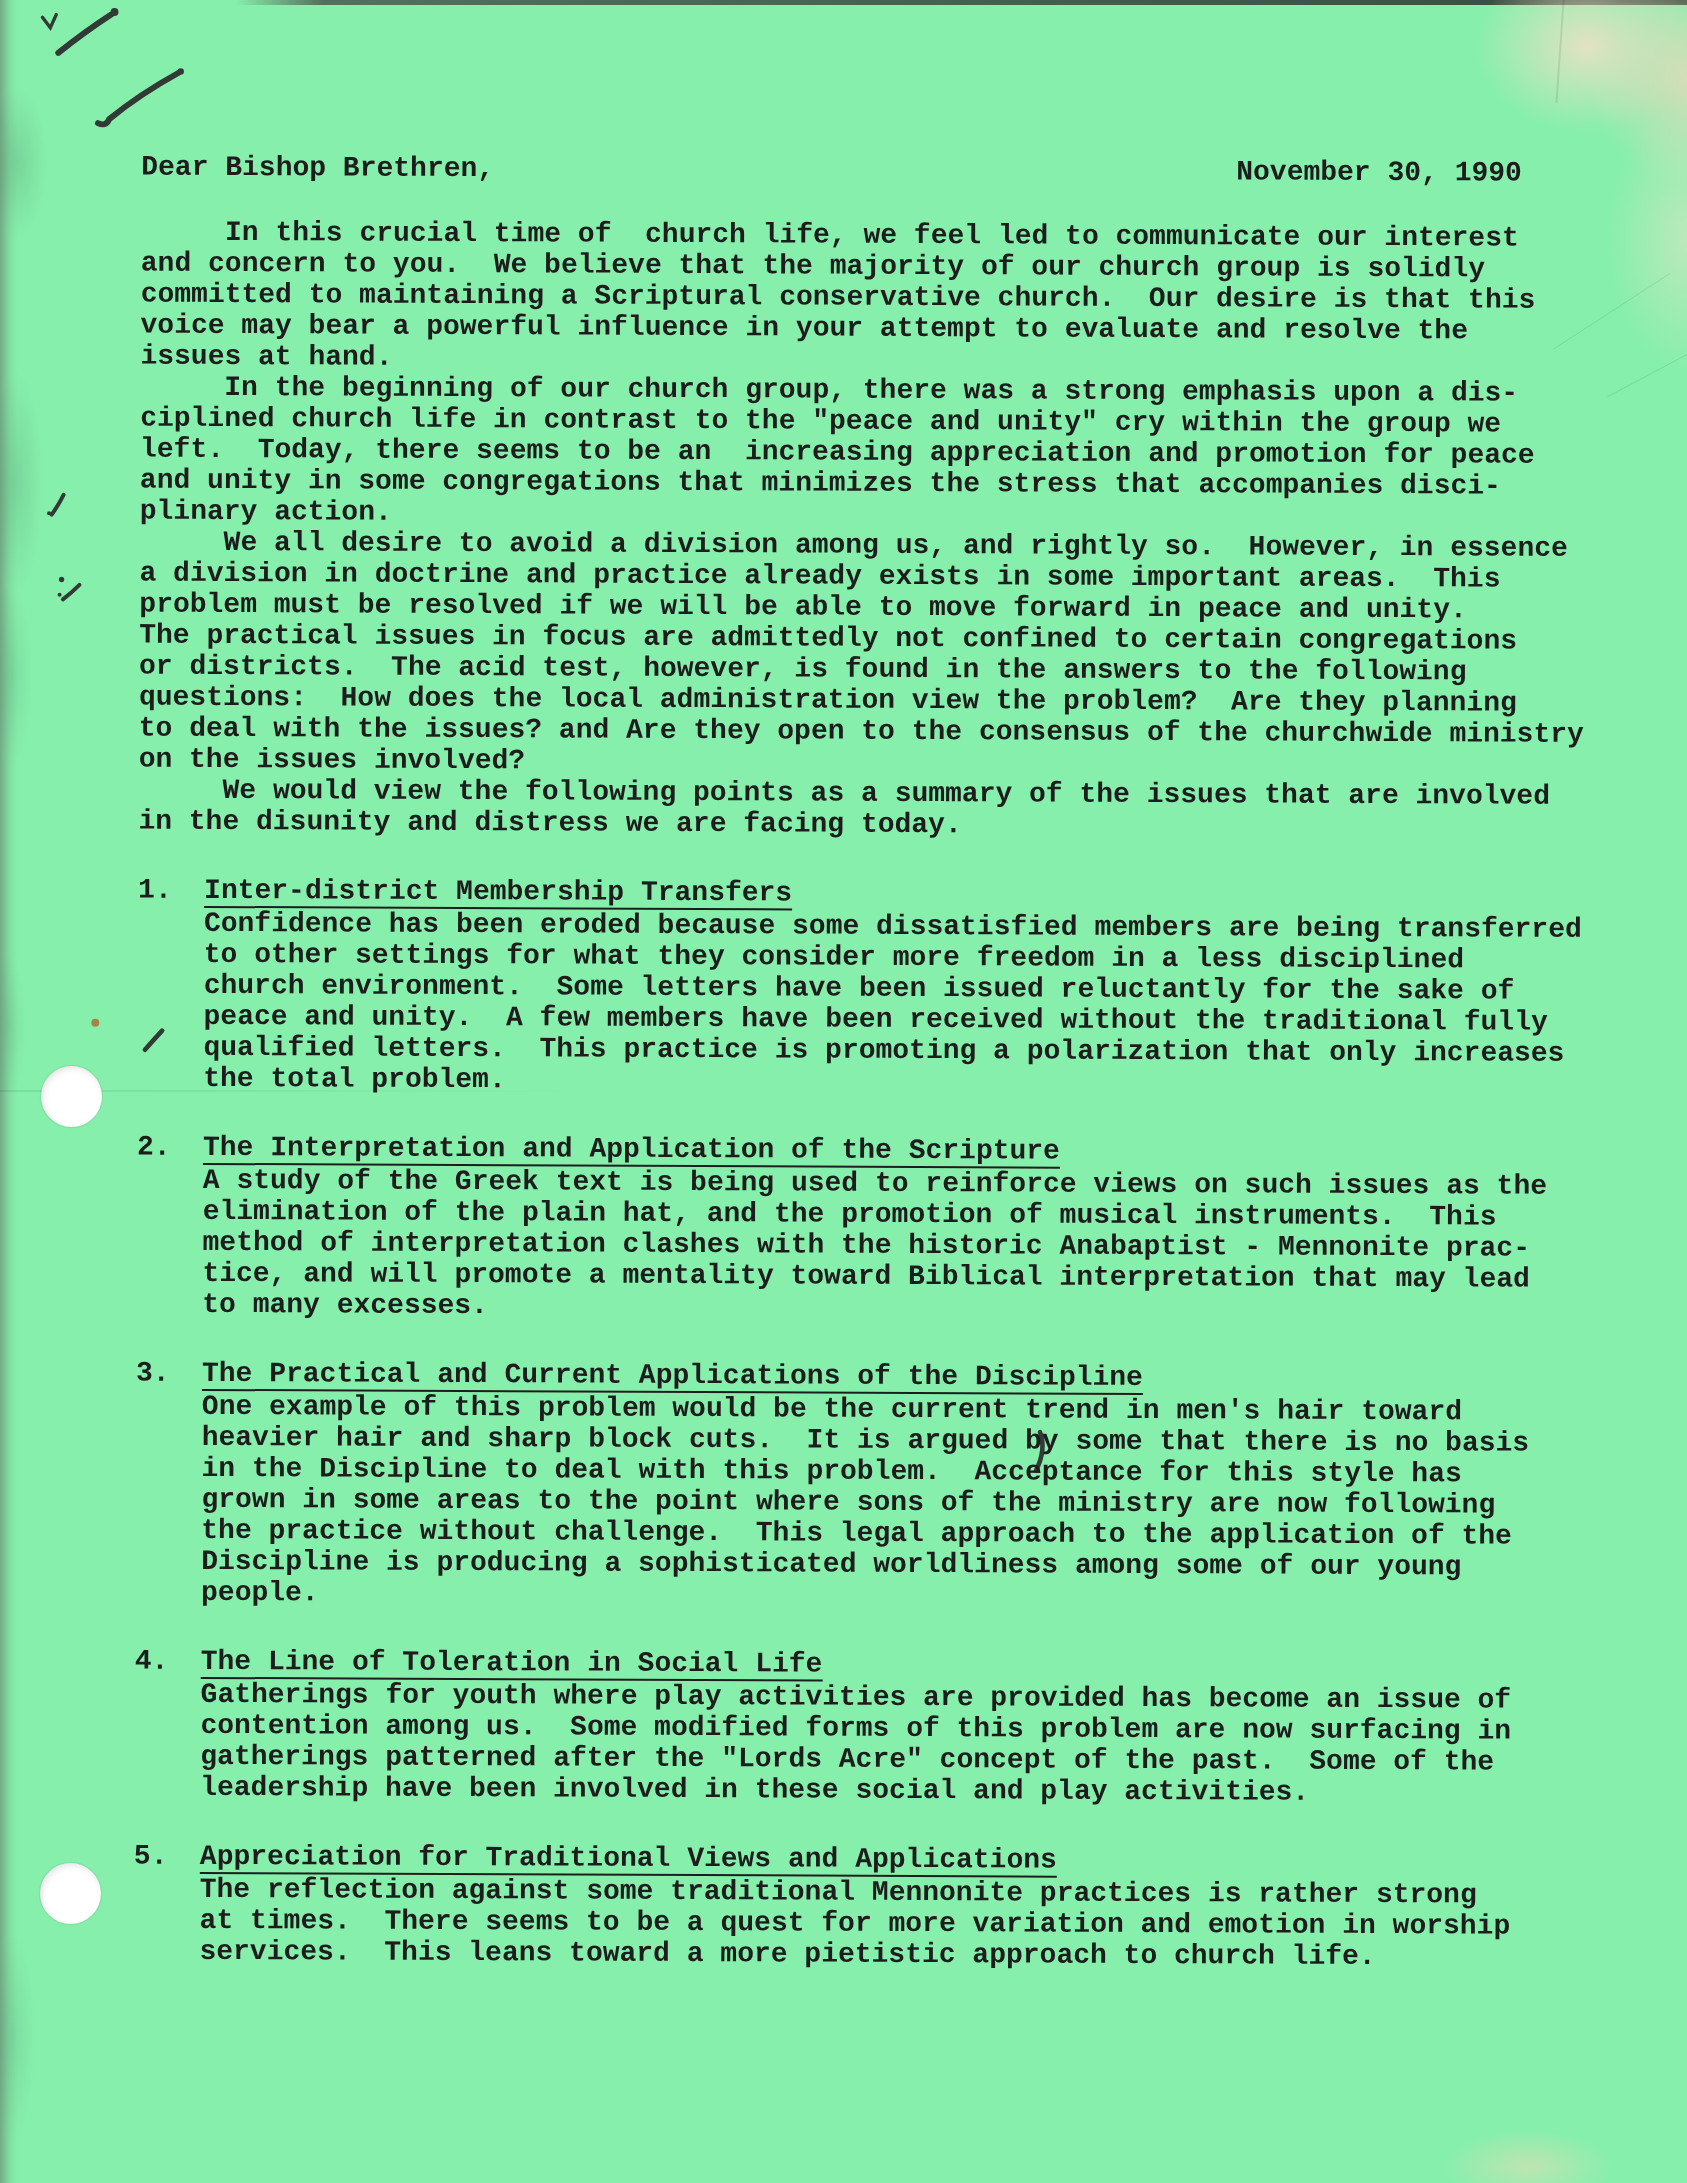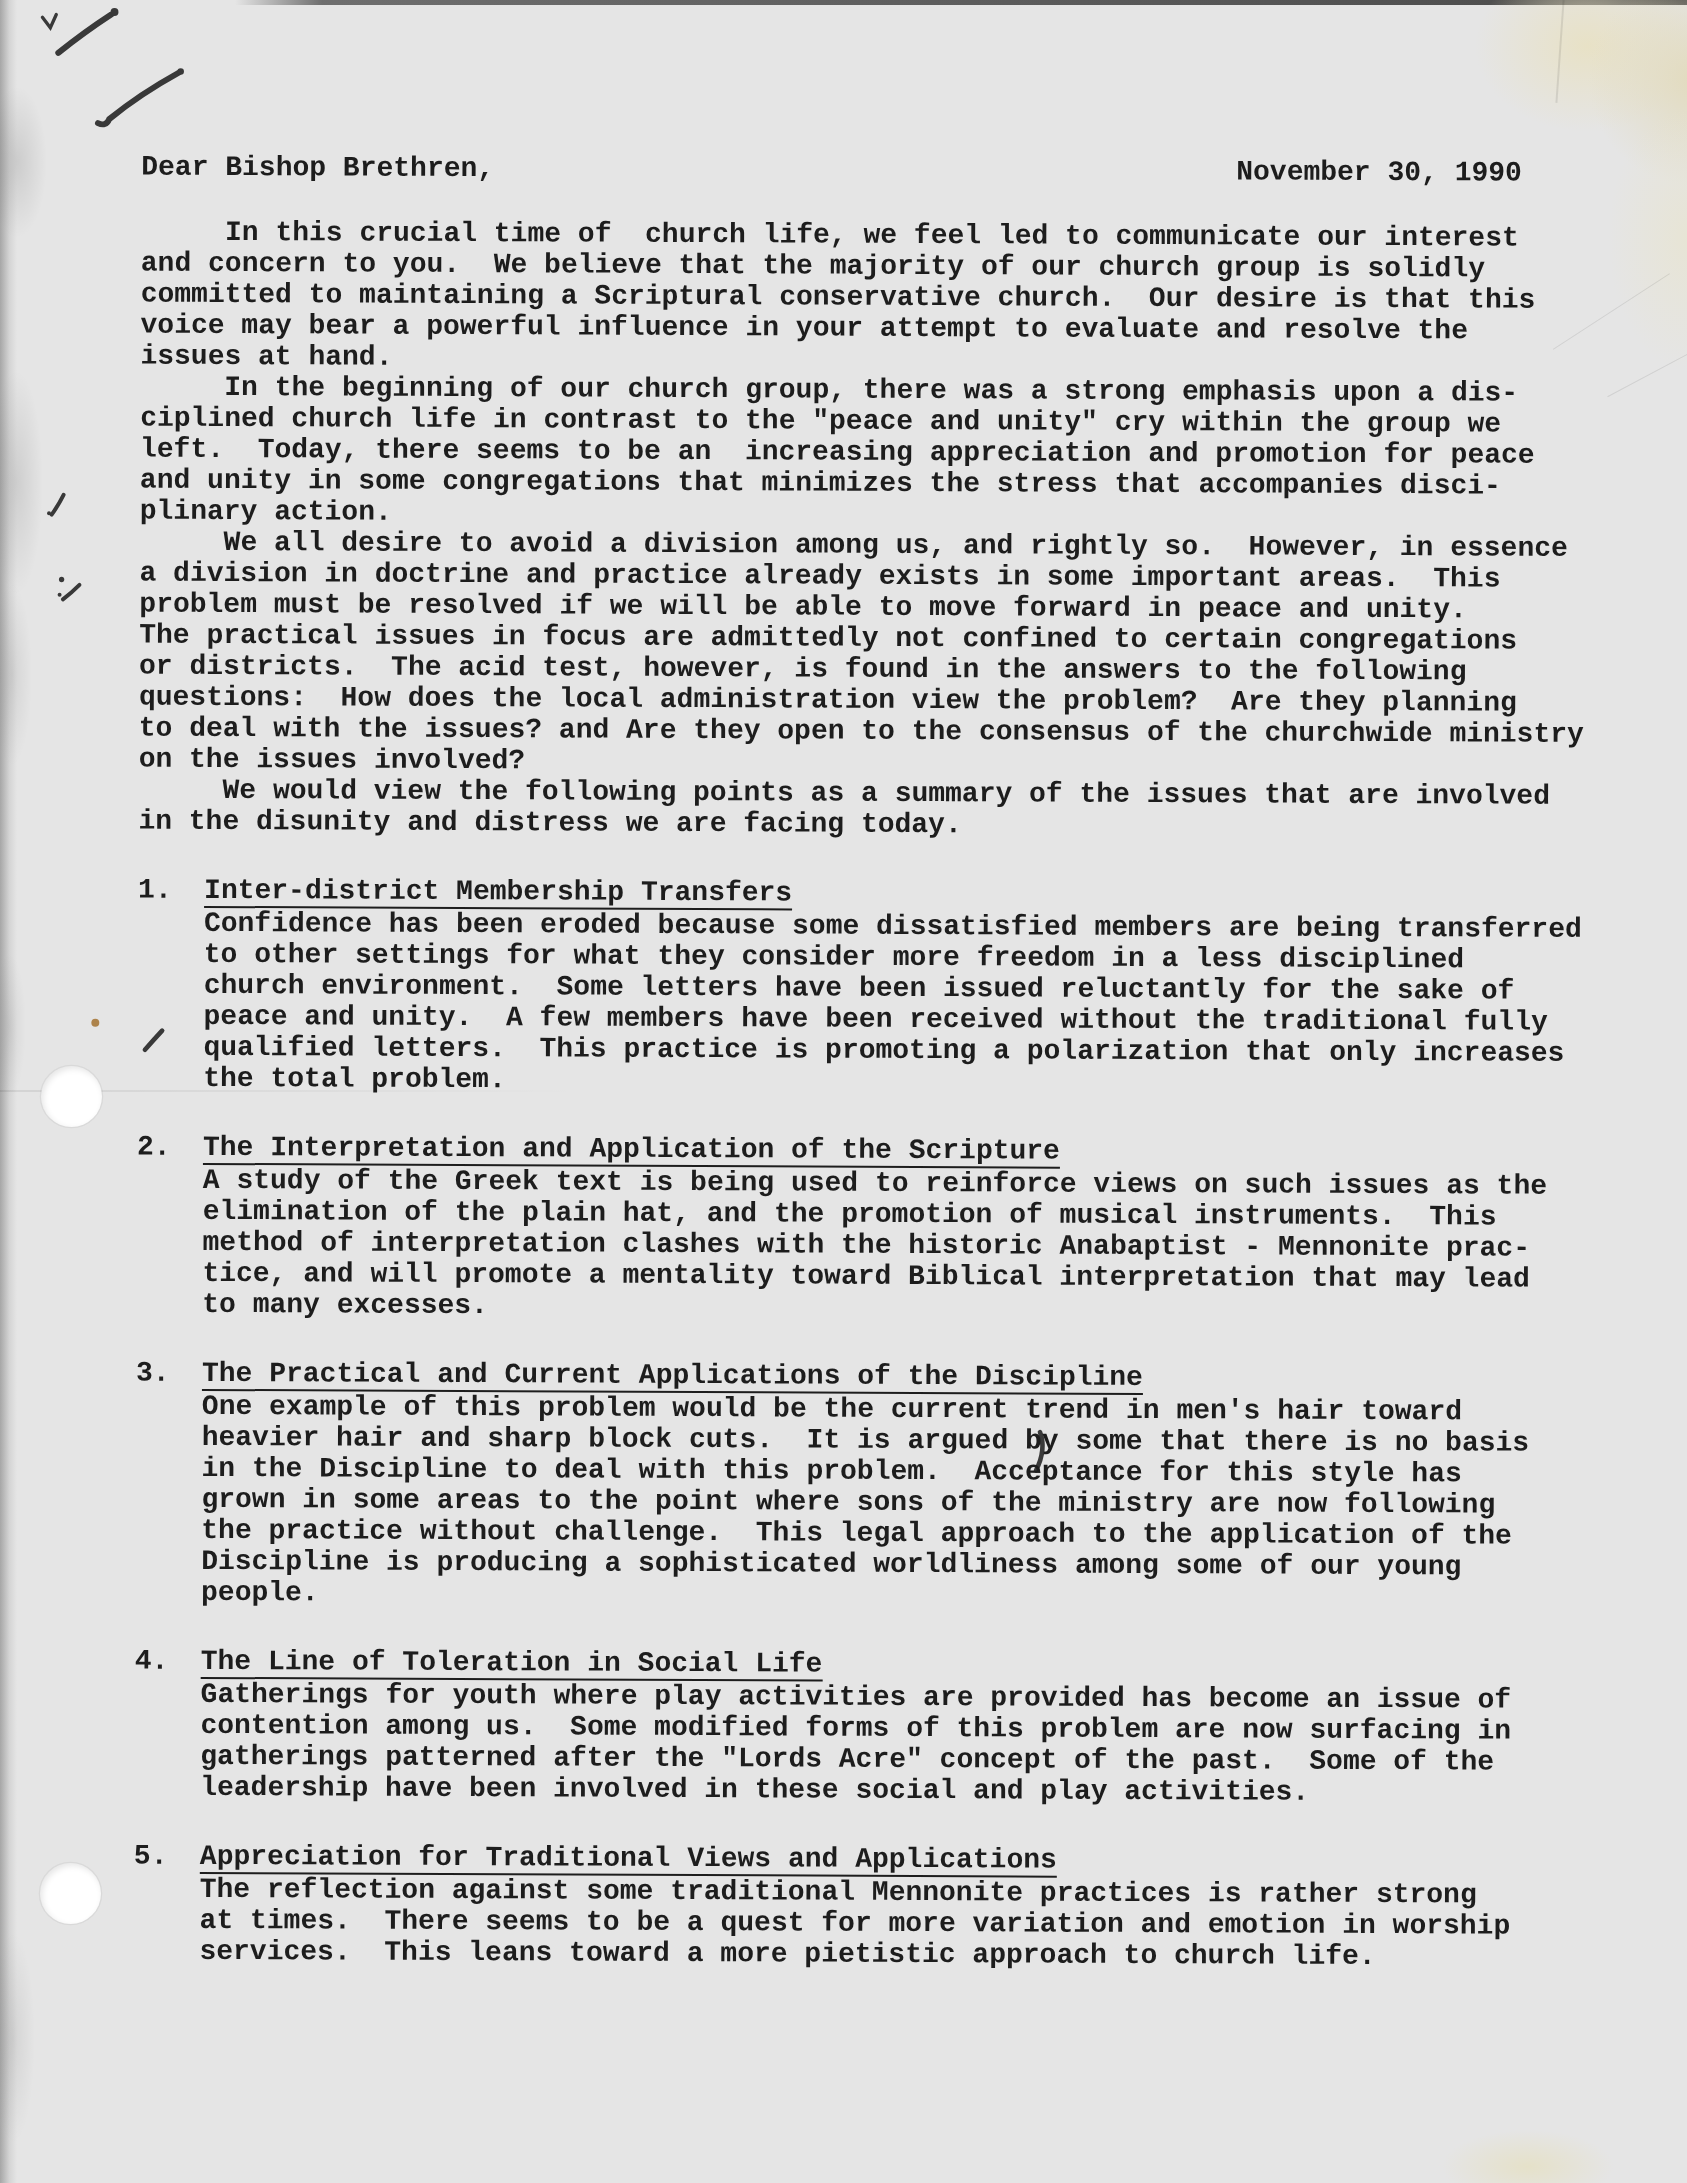--- a/index.html
+++ b/index.html
@@ -1,19 +1,19 @@
 <!DOCTYPE html>
 <html style="font-size:10.6px"><head>
 <meta charset="utf-8">
 <style>
   html,body{margin:0;padding:0;background:#888;}
   .page{
     position:relative;
     width:1687px;height:2183px;
-    background:#e5e5e5;
+    background:#86efac;
     overflow:hidden;
     font-family:"Liberation Mono","DejaVu Sans Mono",monospace;
     color:#1d1d1d;
   }
   
   .left-edge-shadow{position:absolute;left:0;top:0;bottom:0;width:17px;
     background:linear-gradient(to right,rgba(90,90,90,.45),rgba(90,90,90,.12) 55%,rgba(0,0,0,0));}
   .top-scan-strip{position:absolute;left:235px;right:0;top:0;height:5.3px;
     background:linear-gradient(to right,rgba(60,60,60,0),rgba(60,60,60,.7) 6%,rgba(35,35,35,.8));}
   .torn-blob{position:absolute;border-radius:50%;}

